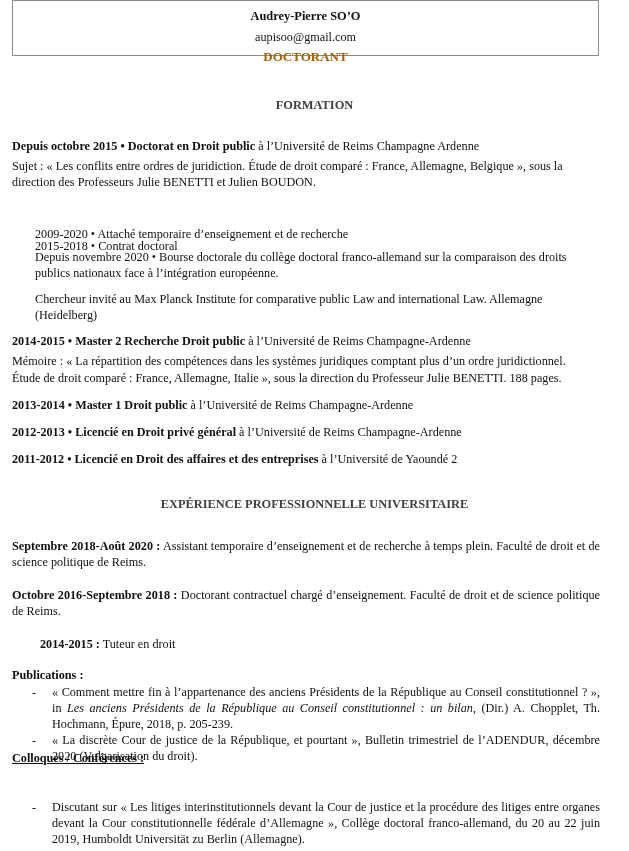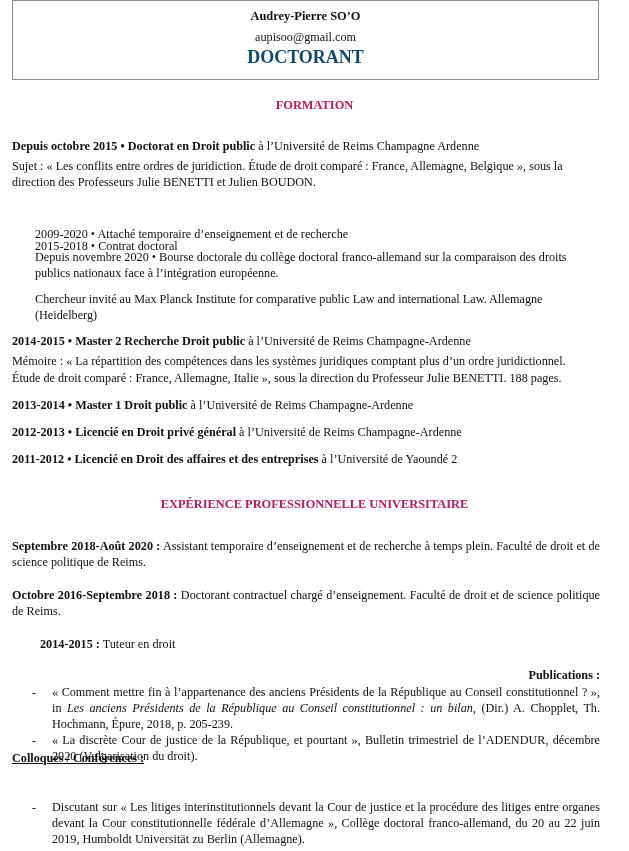--- a/index.html
+++ b/index.html
@@ -2,30 +2,30 @@
 <html><head>
 <meta charset="utf-8">
 <style>
   html, body { margin: 0; padding: 0; background: #ffffff; }
   body {
     width: 629px; height: 851px; overflow: hidden; position: relative;
     font-family: "Liberation Serif", serif; color: #111; font-size: 12.2px; line-height: 16px;
   }
   .page { position: absolute; left: 0; top: 0; width: 629px; }
   .header-box {
-    position: absolute; left: 12px; top: 0; width: 587px; height: 80px;
+    position: absolute; left: 12px; top: 0; width: 587px; height: 56px;
     border: 1.5px solid #8a8a8a; border-top-width: 1px; box-sizing: border-box;
     text-align: center;
   }
   .hdr-name { position: absolute; top: 7px; left: 0; right: 0; font-weight: bold; font-size: 12.4px; }
   .hdr-email { position: absolute; top: 28px; left: 0; right: 0; font-size: 12.2px; }
-  .hdr-title { position: absolute; top: 48px; left: 0; right: 0; font-weight: bold; color: #0c4a6e; font-size: 18px; }
+  .hdr-title { position: absolute; top: 48px; left: 0; right: 0; font-weight: bold; color: #a16207; font-size: 13px; }
   .section-title {
     position: absolute; left: 0; width: 629px; text-align: center;
-    font-weight: bold; color: #be185d; font-size: 12.4px;
+    font-weight: bold; color: #404040; font-size: 12.4px;
   }
   .block { position: absolute; left: 12px; width: 588px; }
   .indent { position: absolute; left: 35px; width: 565px; }
   .line { white-space: nowrap; }
   b { font-weight: bold; }
   .just { text-align: justify; }
   .list { position: absolute; left: 12px; width: 588px; }
   .li { position: relative; padding-left: 40px; text-align: justify; }
   .li .dash { position: absolute; left: 20px; top: 0; }
   i { font-style: italic; }
@@ -67,21 +67,21 @@
   <div class="block line" style="top:451px;"><b>2011-2012 • Licencié en Droit des affaires et des entreprises</b><span> à l’Université de Yaoundé 2</span></div>
 
   <div class="section-title" style="top:496px;">EXPÉRIENCE PROFESSIONNELLE UNIVERSITAIRE</div>
 
   <div class="block just" style="top:538px;"><b>Septembre 2018-Août 2020 :</b><span> Assistant temporaire d’enseignement et de recherche à temps plein. Faculté de droit et de science politique de Reims.</span></div>
 
   <div class="block just" style="top:587px;"><b>Octobre 2016-Septembre 2018 :</b><span> Doctorant contractuel chargé d’enseignement. Faculté de droit et de science politique de Reims.</span></div>
 
   <div class="block" style="top:636px;margin-left:28px;"><b>2014-2015 :</b><span> Tuteur en droit</span></div>
 
-  <div class="block" style="top:667px;text-align:right;"><b>Publications :</b></div>
+  <div class="block" style="top:667px;"><b>Publications :</b></div>
 
   <div class="list" style="top:684px;">
     <div class="li">
       <span class="dash">-</span>
       <span>« Comment mettre fin à l’appartenance des anciens Présidents de la République au Conseil constitutionnel ? », in </span><i>Les anciens Présidents de la République au Conseil constitutionnel : un bilan</i><span>, (Dir.) A. Chopplet, Th. Hochmann, Épure, 2018, p. 205-239.</span>
     </div>
     <div class="li" style="margin-top:0px;">
       <span class="dash">-</span>
       <span>« La discrète Cour de justice de la République, et pourtant », Bulletin trimestriel de l’ADENDUR, décembre 2020 (Vulgarisation du droit).</span>
     </div>

